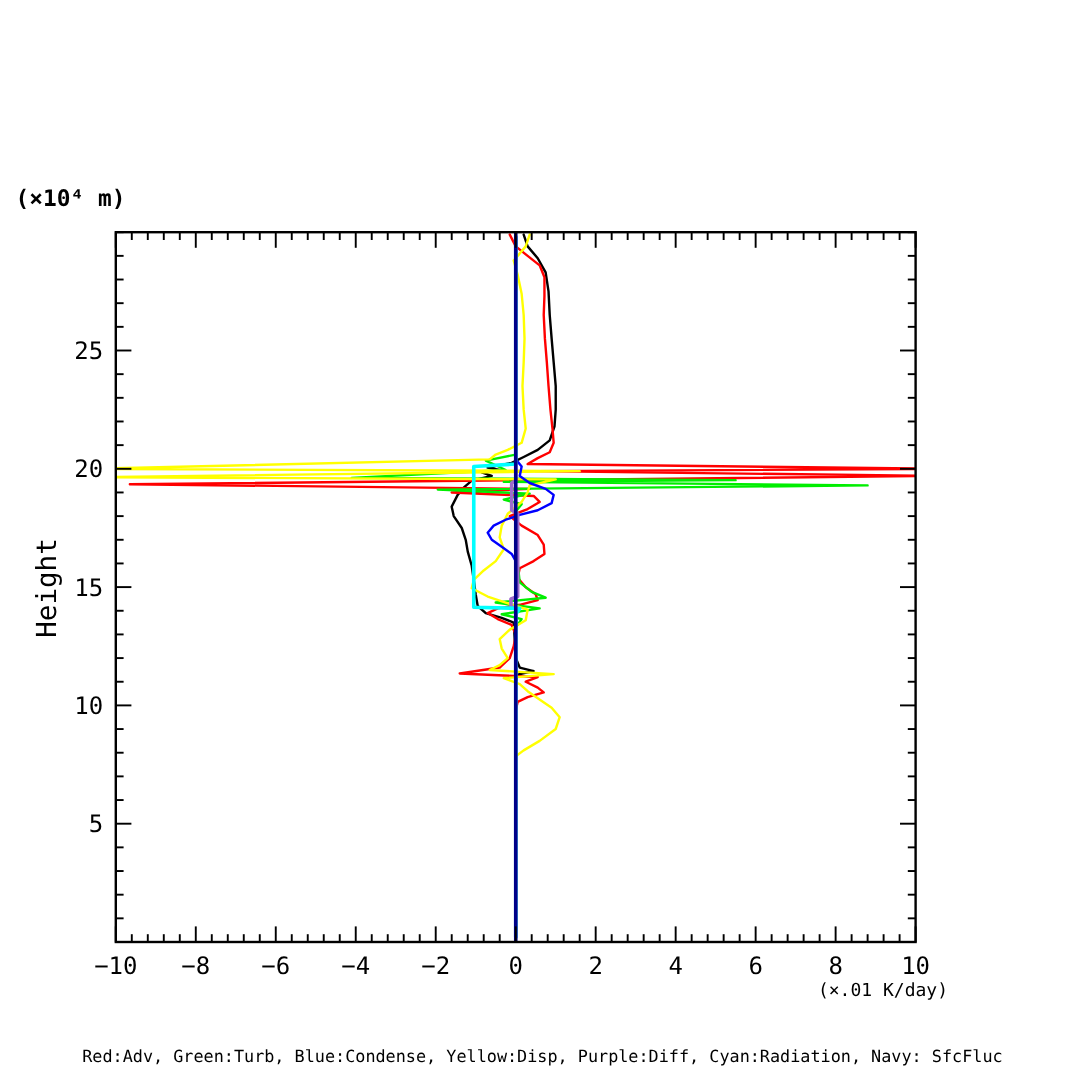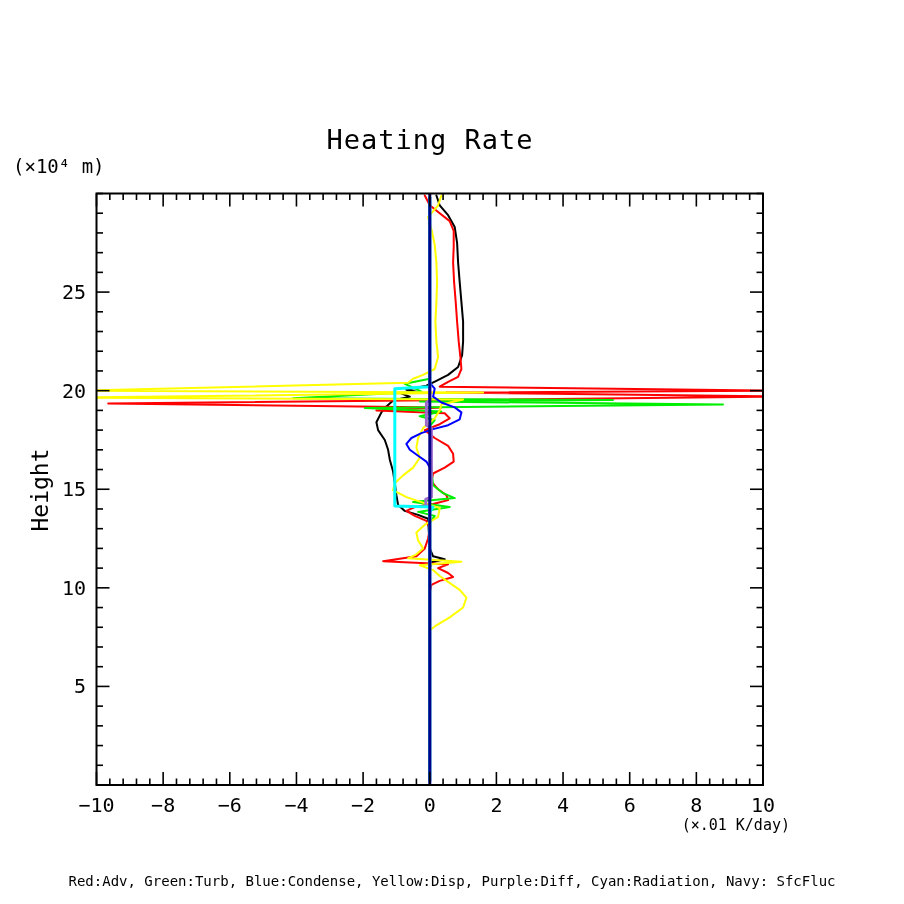--- a/index.html
+++ b/index.html
@@ -1,21 +1,21 @@
 <!DOCTYPE html>
 <html><head>
 <meta charset="utf-8">
 <style>
   html,body{margin:0;padding:0;background:#ffffff;}
   #screen{position:relative;width:904px;height:904px;background:#ffffff;overflow:hidden;
           font-family:"DejaVu Sans Mono", monospace;color:#000;}
   #plot-svg{position:absolute;left:0;top:0;}
   .txt{position:absolute;white-space:nowrap;}
   #chart-title{left:430px;top:124px;transform:translateX(-50%);font-size:27px;letter-spacing:1px;}
-  #y-unit{left:13px;top:155px;font-size:19px;}
+  #y-unit{left:13px;top:155px;font-size:19px;font-weight:bold;}
   #y-label{left:40px;top:490px;transform:translate(-50%,-50%) rotate(-90deg);font-size:23px;}
   #x-unit{left:790px;top:816px;transform:translateX(-100%);font-size:15px;}
   #legend-caption{left:452px;top:873px;transform:translateX(-50%);font-size:14px;}
 </style>
 </head>
 <body>
 
 <div id="screen">
   <svg id="plot-svg" width="904" height="904">
       <defs>
@@ -206,18 +206,17 @@
       <text x="563.05" y="812" text-anchor="middle" font-size="20" font-family="&quot;DejaVu Sans Mono&quot;, monospace" fill="#000">4</text>
       <text x="629.7" y="812" text-anchor="middle" font-size="20" font-family="&quot;DejaVu Sans Mono&quot;, monospace" fill="#000">6</text>
       <text x="696.35" y="812" text-anchor="middle" font-size="20" font-family="&quot;DejaVu Sans Mono&quot;, monospace" fill="#000">8</text>
       <text x="763" y="812" text-anchor="middle" font-size="20" font-family="&quot;DejaVu Sans Mono&quot;, monospace" fill="#000">10</text>
       <text x="86" y="693.4166666666666" text-anchor="end" font-size="20" font-family="&quot;DejaVu Sans Mono&quot;, monospace" fill="#000">5</text>
       <text x="86" y="594.8333333333334" text-anchor="end" font-size="20" font-family="&quot;DejaVu Sans Mono&quot;, monospace" fill="#000">10</text>
       <text x="86" y="496.25" text-anchor="end" font-size="20" font-family="&quot;DejaVu Sans Mono&quot;, monospace" fill="#000">15</text>
       <text x="86" y="397.6666666666667" text-anchor="end" font-size="20" font-family="&quot;DejaVu Sans Mono&quot;, monospace" fill="#000">20</text>
       <text x="86" y="299.0833333333333" text-anchor="end" font-size="20" font-family="&quot;DejaVu Sans Mono&quot;, monospace" fill="#000">25</text>
     </svg>
-  <div class="txt" id="chart-title">Heating Rate</div>
   <div class="txt" id="y-unit">(×10⁴ m)</div>
   <div class="txt" id="y-label">Height</div>
   <div class="txt" id="x-unit">(×.01 K/day)</div>
   <div class="txt" id="legend-caption">Red:Adv, Green:Turb, Blue:Condense, Yellow:Disp, Purple:Diff, Cyan:Radiation, Navy: SfcFluc</div>
 </div>
 
 </body></html>

